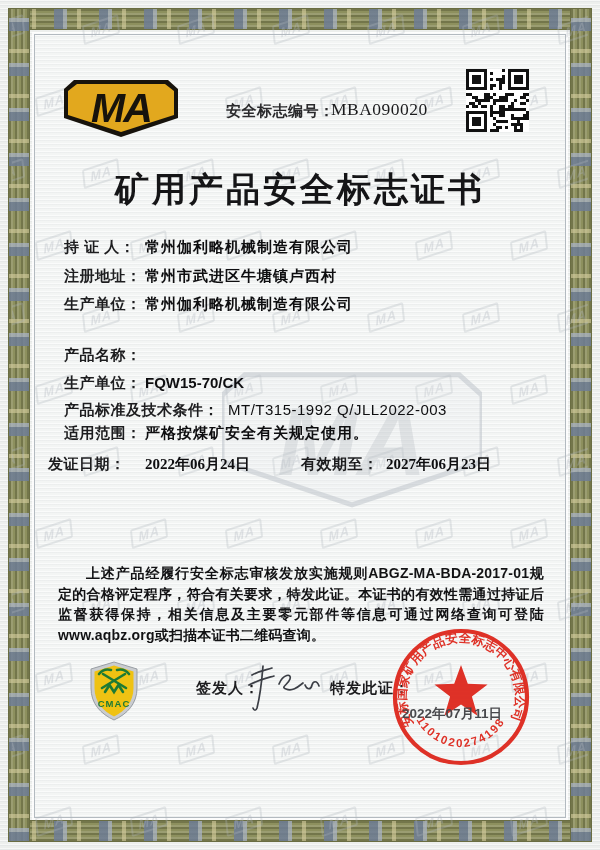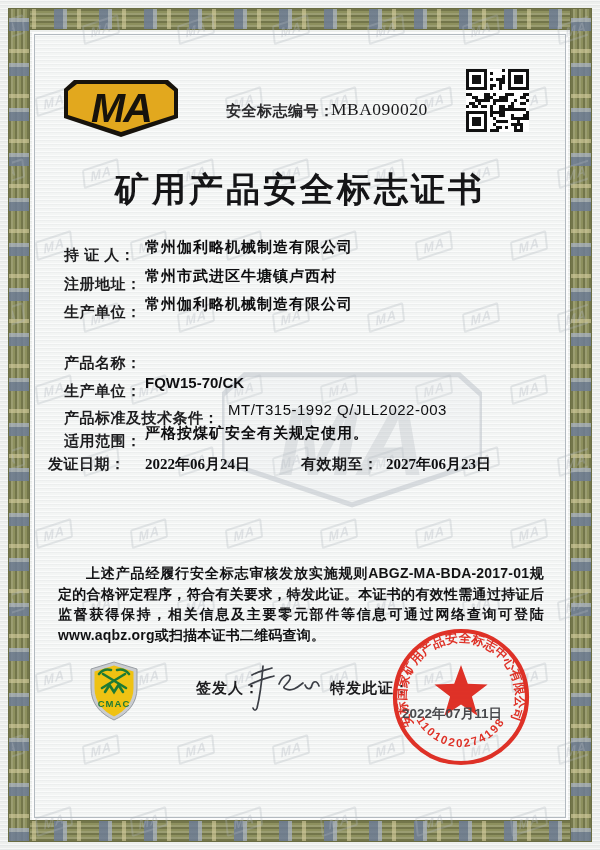--- a/index.html
+++ b/index.html
@@ -32,21 +32,21 @@
   
   .content{position:absolute;inset:0;z-index:4;}
   .abs{position:absolute;}
   .ma-logo{left:64px;top:80px;}
   .certno-label{left:226px;top:102px;font-size:15px;font-weight:600;letter-spacing:.5px;color:#2a2a2c;}
   .certno-value{left:331px;top:99px;font-size:17.5px;font-family:"Liberation Serif","DejaVu Serif",serif;color:#1b1b1d;letter-spacing:.5px;}
   .qr{left:466px;top:69px;width:63px;height:63px;background:#fff;padding:0;}
   .title{left:0;right:0;top:167px;text-align:center;font-size:34px;font-weight:900;letter-spacing:3px;
     color:#151517;font-family:"Liberation Serif","DejaVu Serif",serif;}
   .row{left:64px;width:482px;height:20px;font-size:15px;}
-  .row .lbl{position:absolute;left:0;top:8px;font-weight:700;letter-spacing:.5px;color:#1d1d1f;white-space:pre;text-align:center;}
+  .row .lbl{position:absolute;left:0;top:0;font-weight:700;letter-spacing:.5px;color:#1d1d1f;white-space:pre;text-align:center;}
   .row .val{position:absolute;left:81px;top:0;font-weight:700;color:#0e0e10;letter-spacing:1px;
     font-family:"Liberation Serif","DejaVu Serif",serif;white-space:nowrap;}
   .row.r7 .val{left:164px;font-family:"Liberation Sans","DejaVu Sans",sans-serif;font-weight:500;letter-spacing:.5px;}
   .row.r6 .val{font-family:Liberation Sans, sans-serif;letter-spacing:0;}
   .daterow .lbl2{position:absolute;font-weight:700;font-size:15px;letter-spacing:.5px;white-space:pre;}
   .daterow .val2{position:absolute;font-weight:700;font-size:15px;color:#0e0e10;font-family:"Liberation Serif","DejaVu Serif",serif;}
   .para{left:58px;width:486px;top:563px;font-size:14px;line-height:20.5px;font-weight:800;
     text-align:justify;text-indent:2em;color:#121214;letter-spacing:.2px;}
   .cmac{left:88px;top:661px;}
   .signer-label{left:196px;top:679px;font-size:15px;font-weight:700;letter-spacing:1px;}

